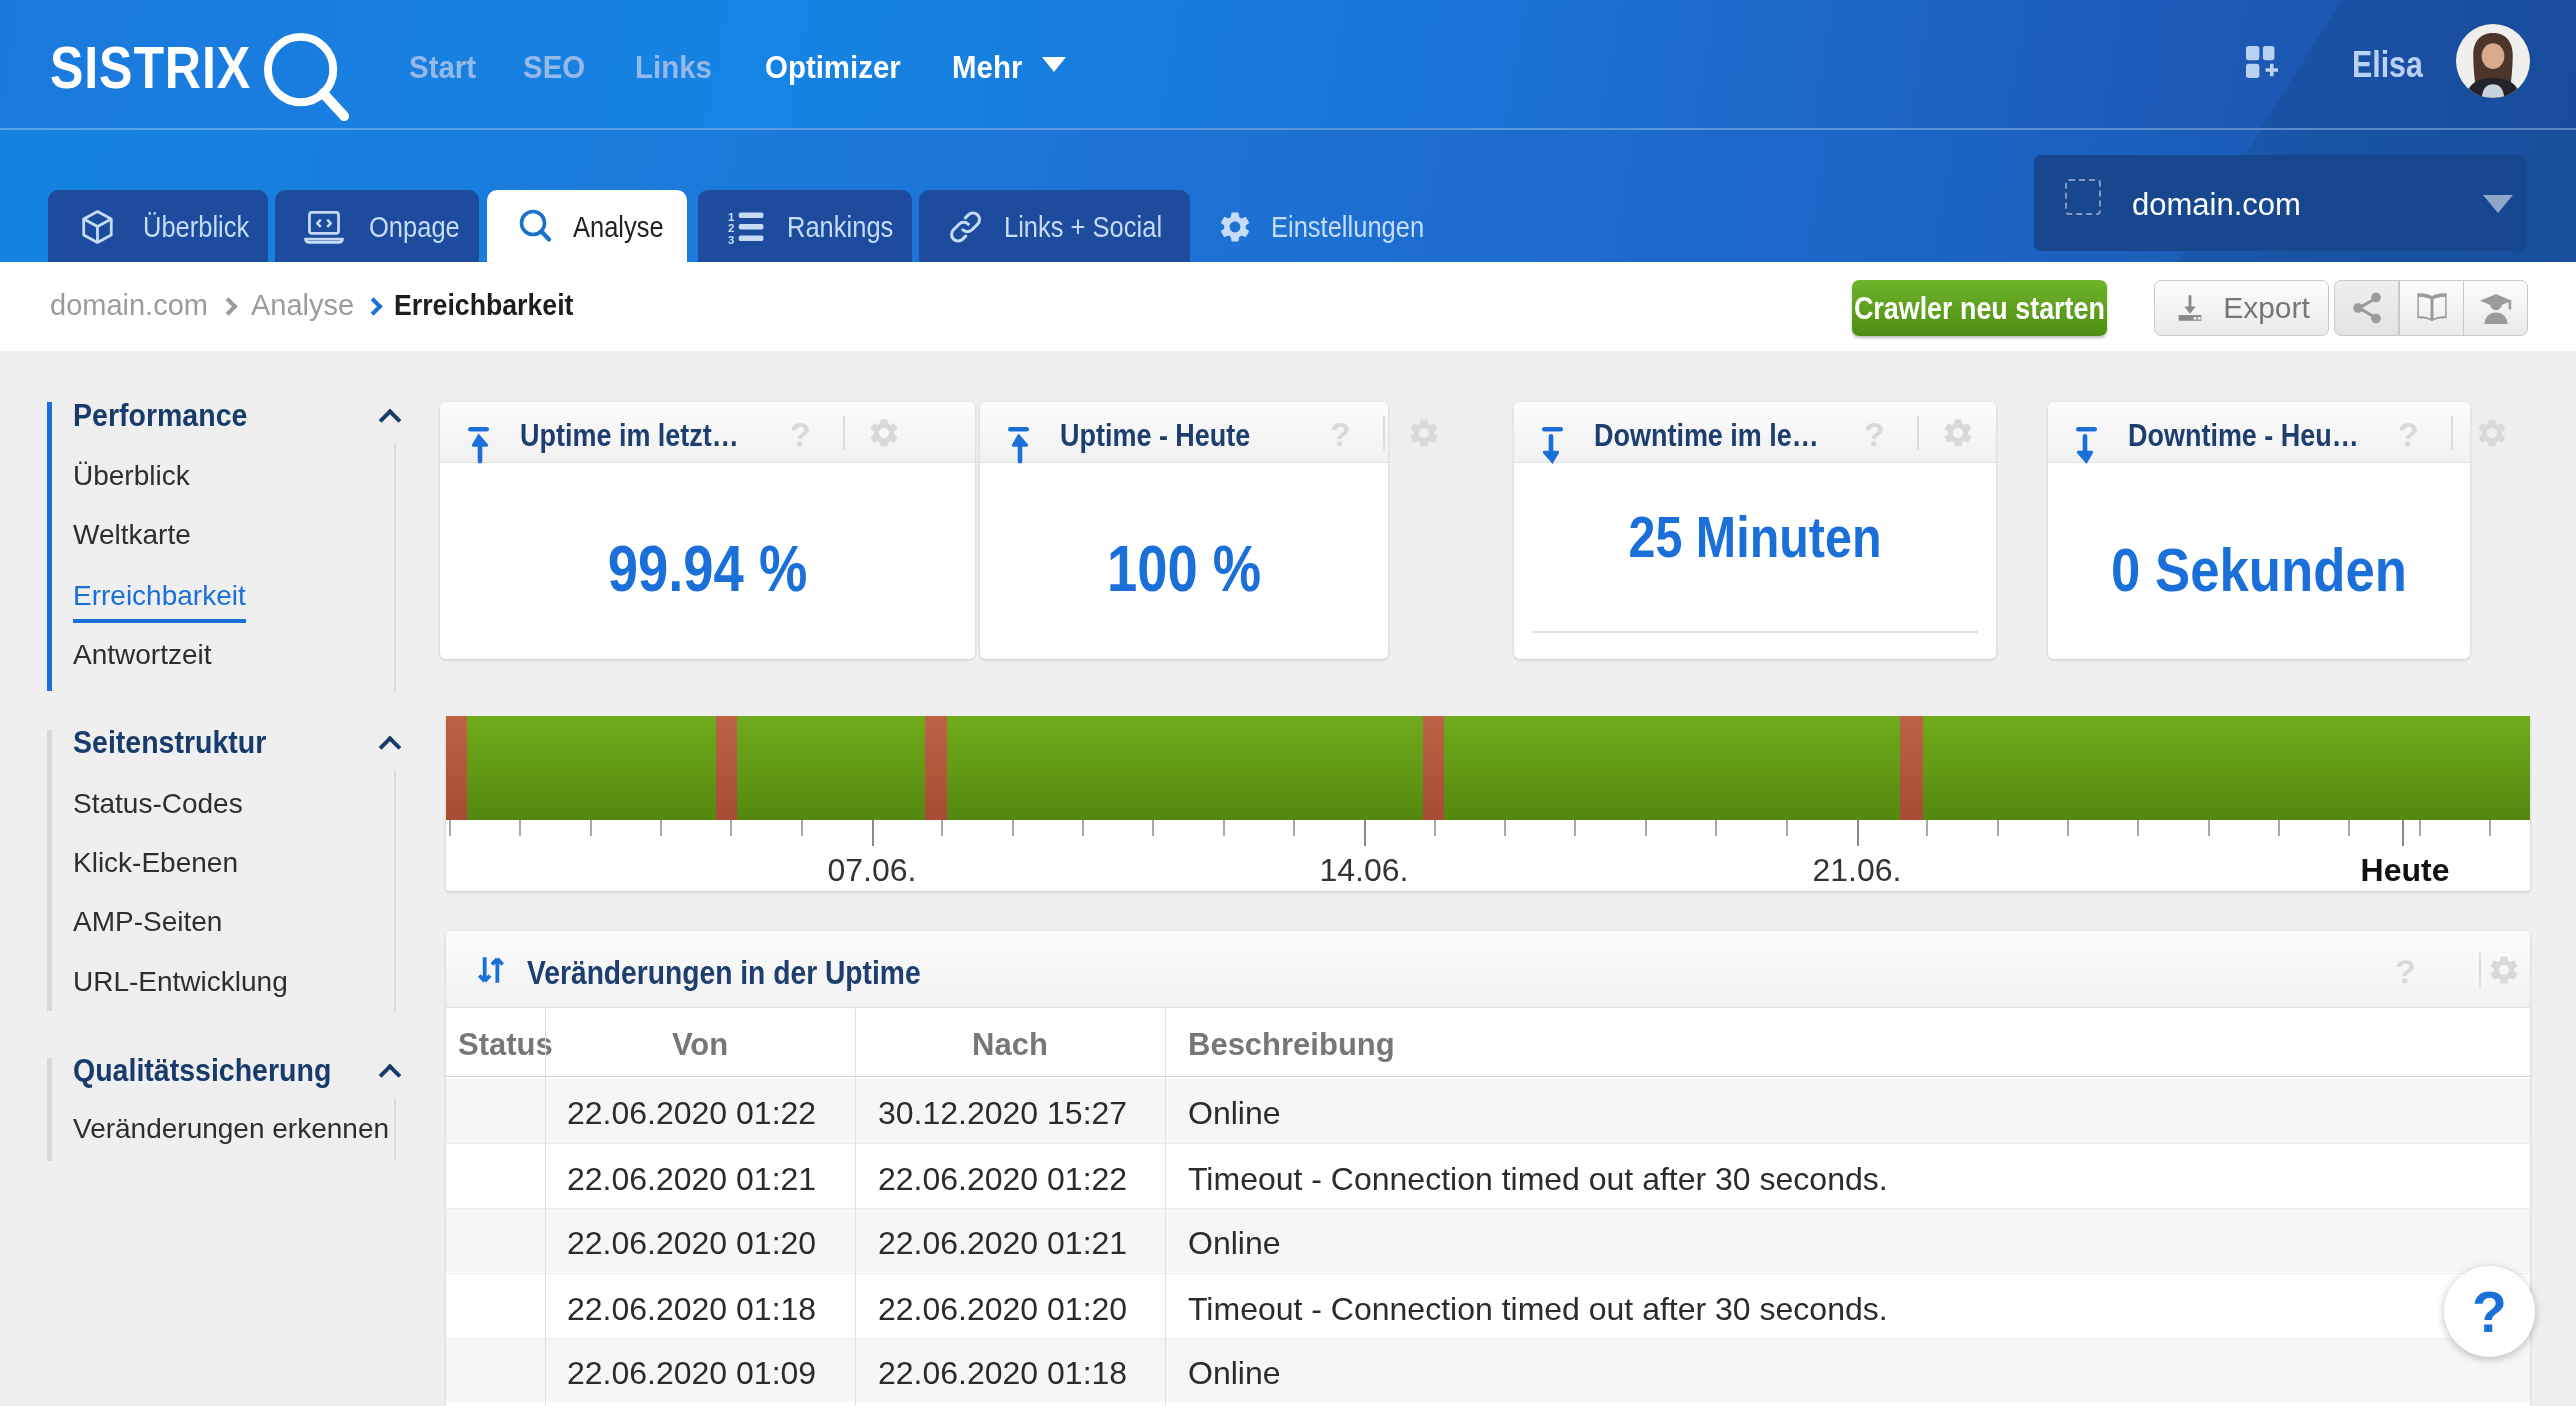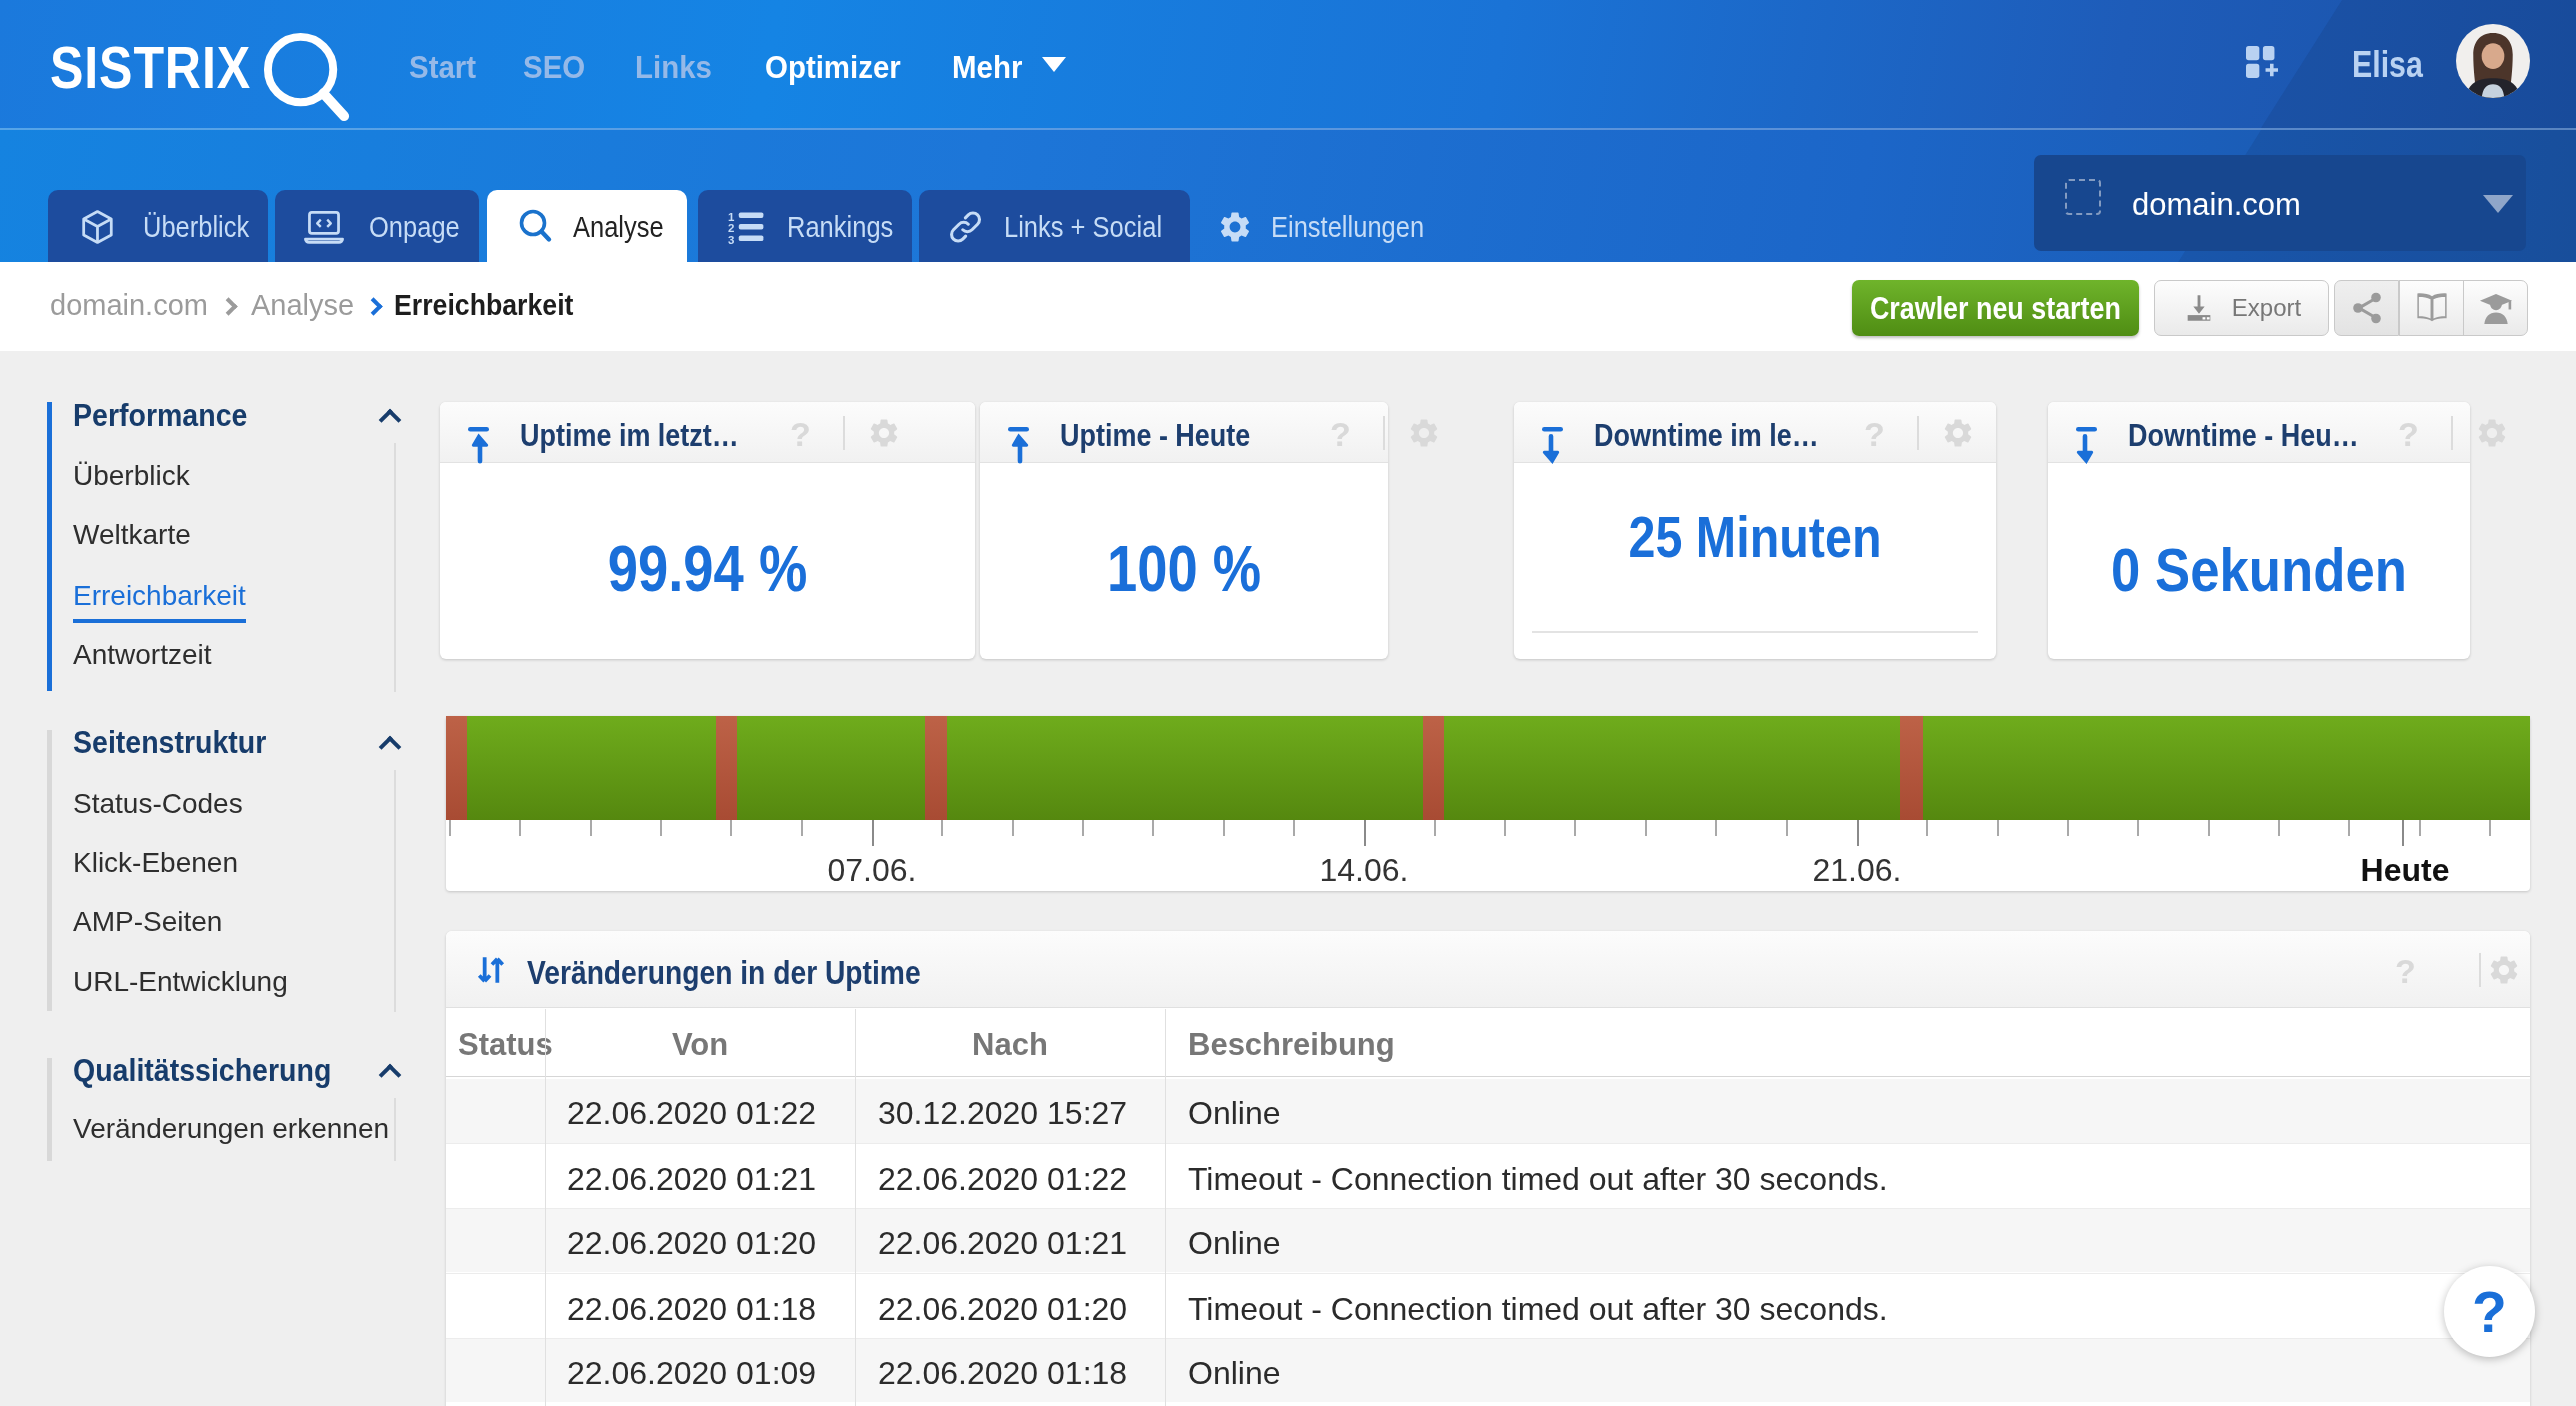--- a/index.html
+++ b/index.html
@@ -125,24 +125,24 @@
     <div class="abs" style="left:98px;top:32px;font-size:31px;color:#fff">domain.com</div>
     <div class="abs" style="left:449px;top:40px;width:0;height:0;border-left:15px solid transparent;border-right:15px solid transparent;border-top:18px solid #8fa6c9"></div>
   </div>
 </div>
 <div class="crumb">
   <div class="bc" style="left:50px">domain.com</div>
   <div class="chev" style="left:222px;top:38px"></div>
   <div class="bc" style="left:251px">Analyse</div>
   <div class="chev" style="left:367px;top:38px;border-color:#1a6fd8"></div>
   <div class="bc" style="left:394px;color:#1d1d1d;font-weight:700;transform:scaleX(.92);transform-origin:left center">Erreichbarkeit</div>
-  <div class="btn" style="left:1852px;width:287px;background:linear-gradient(#6fb42b,#4f8d13);box-shadow:0 2px 3px rgba(0,0,0,.25);color:#fff;font-size:32px;font-weight:700">
+  <div class="btn" style="left:1852px;width:255px;background:linear-gradient(#6fb42b,#4f8d13);box-shadow:0 2px 3px rgba(0,0,0,.25);color:#fff;font-size:32px;font-weight:700">
         <span style="transform:scaleX(.84);white-space:nowrap">Crawler neu starten</span>
       </div>
-  <div class="btn gray-btn" style="left:2154px;width:175px;font-size:24px">
+  <div class="btn gray-btn" style="left:2154px;width:175px;font-size:30px">
     <svg width="34" height="34" viewBox="0 0 24 24" fill="#8a8a8a" style="margin-right:16px">
       <path d="M11 3h2v8h3l-4 5-4-5h3z"></path>
           <path d="M4 17h16v4H4z"></path>
           <rect x="14.5" y="18.5" width="2" height="1.6" fill="#fff"></rect>
           <rect x="17.5" y="18.5" width="2" height="1.6" fill="#fff"></rect>
     </svg>Export</div>
   <div class="btn gray-btn" style="left:2334px;width:65px;background:linear-gradient(#efefef,#e3e3e3);border-radius:7px 0 0 7px">
     <svg width="36" height="36" viewBox="0 0 24 24" fill="#9b9b9b">
       <circle cx="18" cy="5" r="3.2"></circle>
           <circle cx="6" cy="12" r="3.2"></circle>

